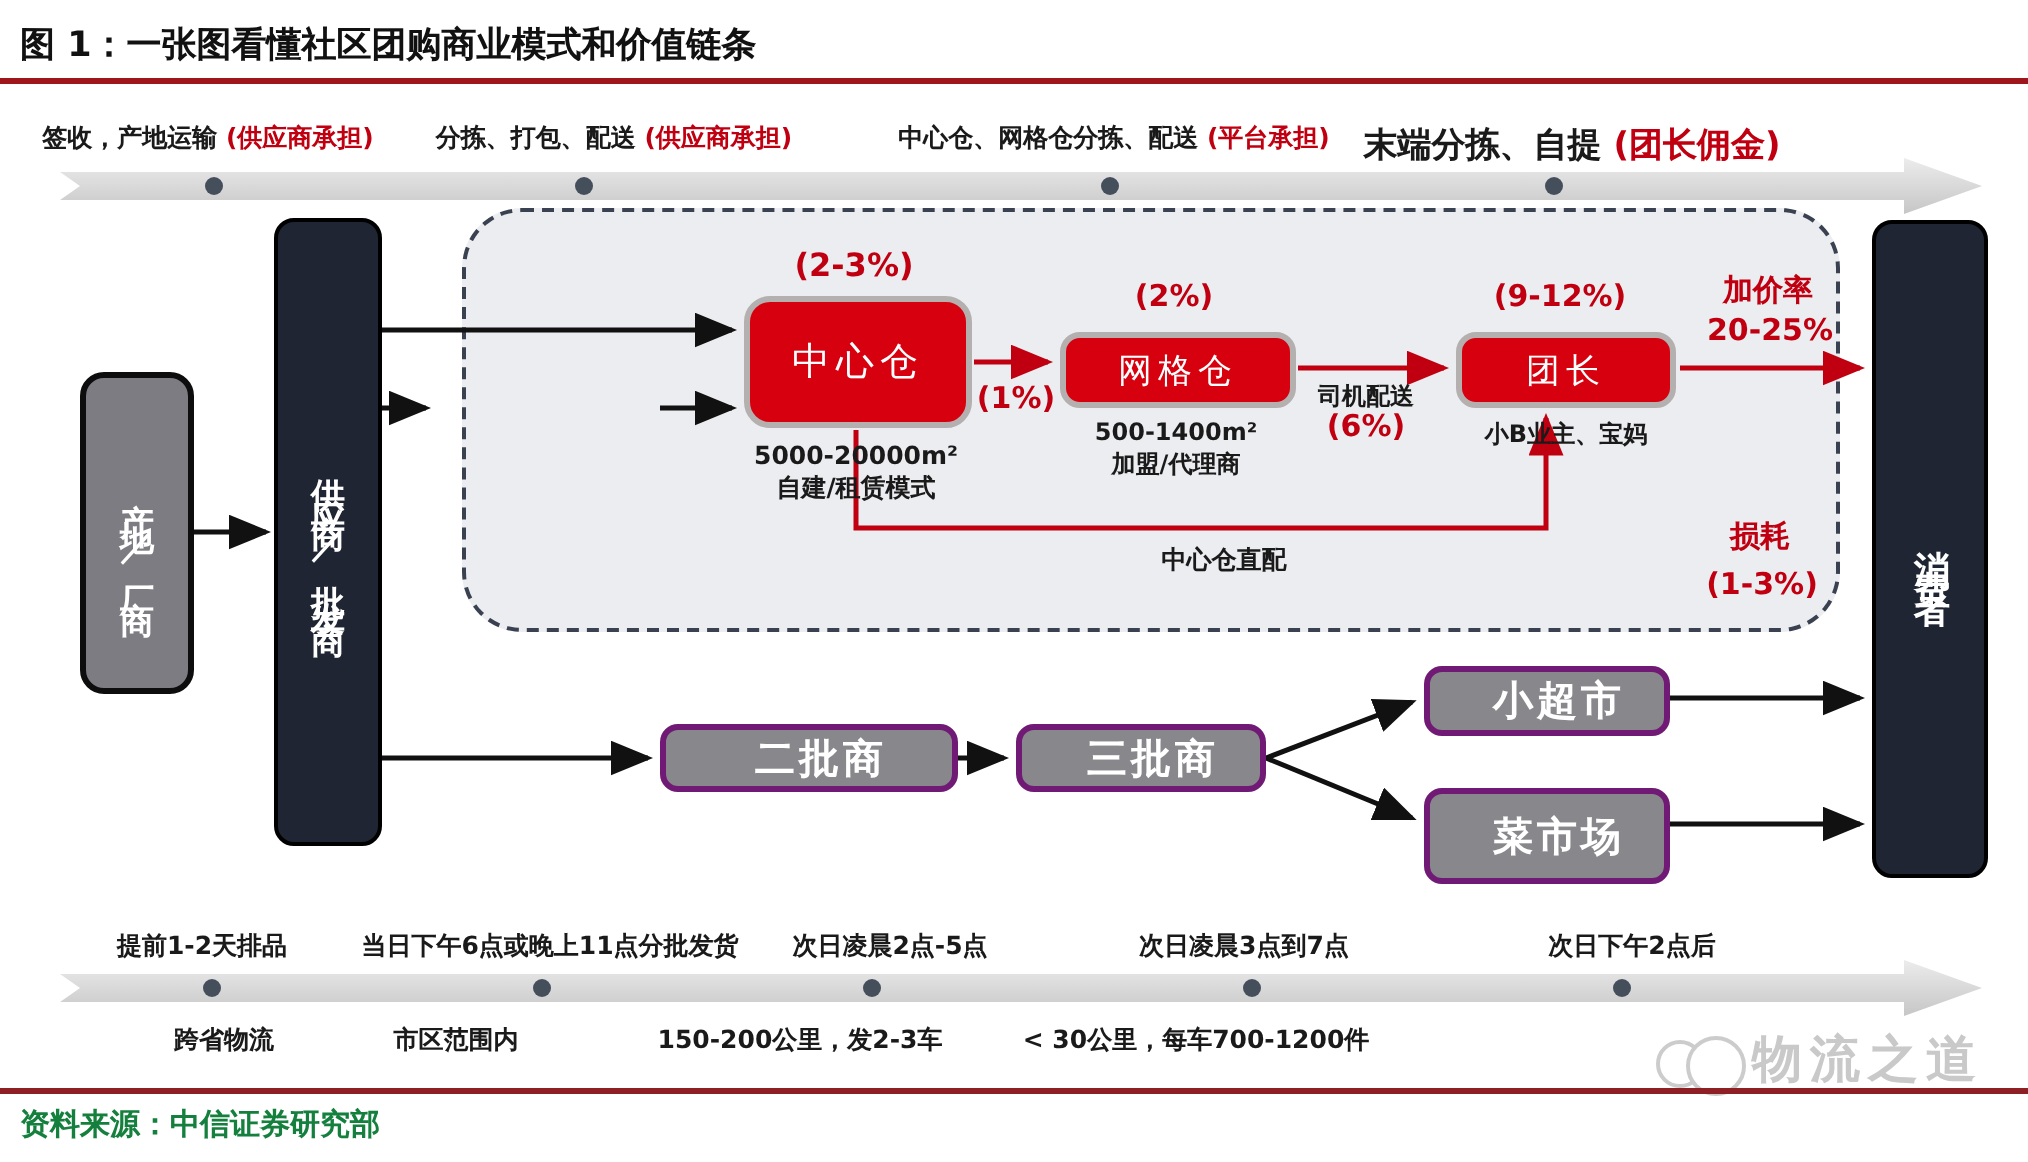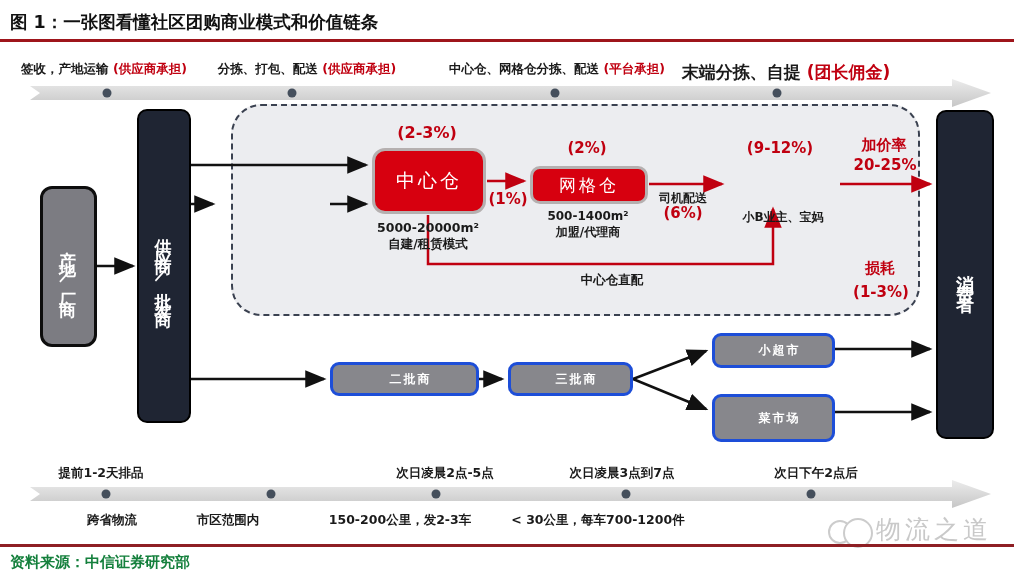--- a/index.html
+++ b/index.html
@@ -10,26 +10,26 @@
   .lbl{position:absolute;transform:translateX(-50%);white-space:nowrap;font-weight:bold;color:#1a1a1a;}
   .red{color:#c00010;}
   .dashedbox{position:absolute;left:231px;top:104px;width:689px;height:212px;
     border:2px dashed #3a4150;border-radius:30px;background:#ecedf0;box-sizing:border-box;}
   .vbox{position:absolute;display:flex;align-items:center;justify-content:center;
     writing-mode:vertical-rl;text-orientation:upright;color:#fff;font-weight:bold;
     box-sizing:border-box;}
   .redbox{position:absolute;background:#d7000f;border:3px solid #b5b0b0;border-radius:10px;
     color:#fff;font-weight:normal;display:flex;align-items:center;justify-content:center;
     box-sizing:border-box;letter-spacing:3px;}
-  .graybox{position:absolute;background:#87878c;border:3px solid #1d4ed8;border-radius:9px;
+  .graybox{position:absolute;background:#87878c;border:3px solid #701a75;border-radius:9px;
     color:#fff;font-weight:bold;display:flex;align-items:center;justify-content:center;
-    box-sizing:border-box;font-size:12px;letter-spacing:2px;padding-left:12px;}
+    box-sizing:border-box;font-size:20px;letter-spacing:2px;padding-left:12px;}
   svg.layer{position:absolute;left:0;top:0;}
   .wm{position:absolute;left:828px;top:512px;display:flex;align-items:center;color:#c9c9c9;}
-  .wm-text{font-size:25px;font-weight:normal;letter-spacing:4px;}
+  .wm-text{font-size:25px;font-weight:bold;letter-spacing:4px;}
   .wm-c{border:2px solid #cccccc;border-radius:50%;background:#fff;}
   .src{position:absolute;left:10px;top:553px;font-size:15px;font-weight:600;color:#15803d;}
 </style>
 </head>
 <body>
 
 <div class="canvas">
 
   <div class="title">图 1：一张图看懂社区团购商业模式和价值链条</div>
   <div class="rule" style="top:39px;"></div>
@@ -104,20 +104,21 @@
     <span>末端分拣、自提</span>
     <span class="red">(团长佣金)</span>
   </div>
 
   <div class="vbox" style="left:40px;top:186px;width:57px;height:161px;background:#7c7c82;border:3px solid #0d0d0d;border-radius:12px;font-size:17px;letter-spacing:8px;">产地／厂商</div>
   <div class="vbox" style="left:137px;top:109px;width:54px;height:314px;background:#1f2533;border:2px solid #000;border-radius:10px;font-size:17px;letter-spacing:9px;">供应商／批发商</div>
   <div class="vbox" style="left:936px;top:110px;width:58px;height:329px;background:#1f2533;border:2px solid #000;border-radius:10px;font-size:18px;letter-spacing:10px;">消费者</div>
 
   <div class="redbox" style="left:372px;top:148px;width:114px;height:66px;font-size:19px;border-radius:13px;">中心仓</div>
   <div class="redbox" style="left:530px;top:166px;width:118px;height:38px;font-size:17px;">网格仓</div>
+  <div class="redbox" style="left:728px;top:166px;width:110px;height:38px;font-size:17px;">团长</div>
 
   <div class="lbl red" style="left:427px;top:123px;font-size:16px;">(2-3%)</div>
   <div class="lbl" style="left:428px;top:220px;font-size:12.5px;">5000-20000m²</div>
   <div class="lbl" style="left:428px;top:236px;font-size:12.5px;">自建/租赁模式</div>
   <div class="lbl red" style="left:587px;top:139px;font-size:15px;">(2%)</div>
   <div class="lbl" style="left:588px;top:209px;font-size:12px;">500-1400m²</div>
   <div class="lbl" style="left:588px;top:224px;font-size:12px;">加盟/代理商</div>
   <div class="lbl red" style="left:780px;top:139px;font-size:15px;">(9-12%)</div>
   <div class="lbl" style="left:783px;top:209px;font-size:12px;">小B业主、宝妈</div>
   <div class="lbl red" style="left:508px;top:190px;font-size:15px;">(1%)</div>
@@ -128,20 +129,21 @@
   <div class="lbl red" style="left:880px;top:259px;font-size:15px;">损耗</div>
   <div class="lbl red" style="left:881px;top:283px;font-size:15px;">(1-3%)</div>
   <div class="lbl" style="left:612px;top:272px;font-size:12.5px;">中心仓直配</div>
 
   <div class="graybox" style="left:330px;top:362px;width:149px;height:34px;">二批商</div>
   <div class="graybox" style="left:508px;top:362px;width:125px;height:34px;">三批商</div>
   <div class="graybox" style="left:712px;top:333px;width:123px;height:35px;">小超市</div>
   <div class="graybox" style="left:712px;top:394px;width:123px;height:48px;">菜市场</div>
 
   <div class="lbl" style="left:101px;top:465px;font-size:12.5px;">提前1-2天排品</div>
+  <div class="lbl" style="left:275px;top:465px;font-size:12.5px;">当日下午6点或晚上11点分批发货</div>
   <div class="lbl" style="left:445px;top:465px;font-size:12.5px;">次日凌晨2点-5点</div>
   <div class="lbl" style="left:622px;top:465px;font-size:12.5px;">次日凌晨3点到7点</div>
   <div class="lbl" style="left:816px;top:465px;font-size:12.5px;">次日下午2点后</div>
 
   <div class="lbl" style="left:112px;top:512px;font-size:12.5px;">跨省物流</div>
   <div class="lbl" style="left:228px;top:512px;font-size:12.5px;">市区范围内</div>
   <div class="lbl" style="left:400px;top:512px;font-size:12.5px;">150-200公里，发2-3车</div>
   <div class="lbl" style="left:598px;top:512px;font-size:12.5px;">&lt; 30公里，每车700-1200件</div>
 
   <div class="wm">

